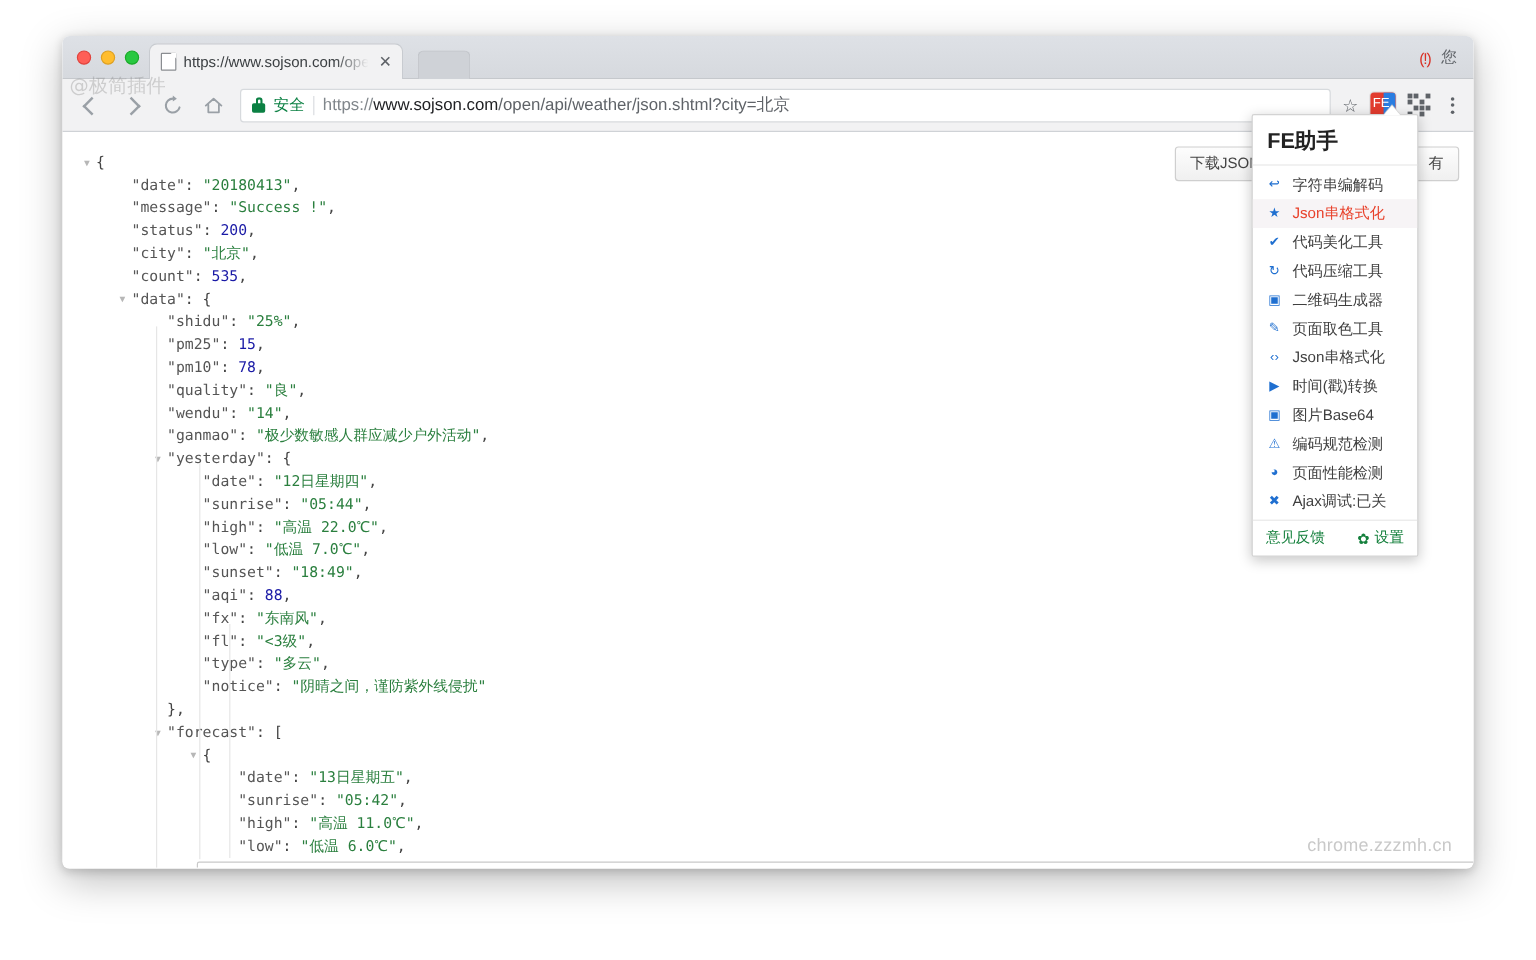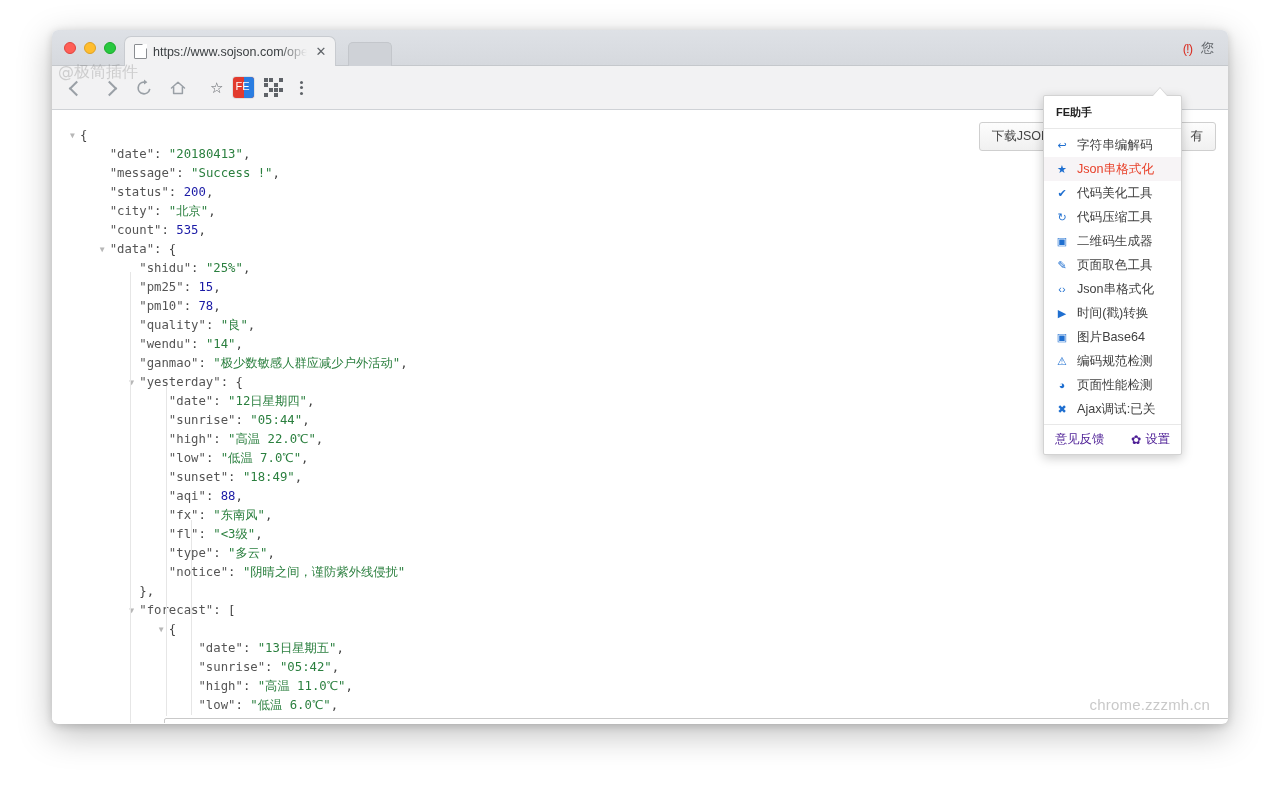--- a/index.html
+++ b/index.html
@@ -239,21 +239,21 @@
   .fe-caret {
     position: absolute; left: 1153px; top: 88px;
     width: 0; height: 0;
     border-left: 7px solid transparent;
     border-right: 7px solid transparent;
     border-bottom: 8px solid #fff;
     filter: drop-shadow(0 -1px 0 #d3d3d3);
     z-index: 51;
   }
   .fe-title {
-    font-size: 11px; font-weight: bold; color:#222;
+    font-size: 18px; font-weight: bold; color:#222;
     padding: 9px 12px 8px 12px;
     border-bottom: 1px solid #e8e8e8;
   }
   .fe-list { padding: 4px 0 3px 0; }
   .fe-item {
     display:flex; align-items:center;
     height: 24px;
     padding: 0 10px 0 12px;
     gap: 9px;
     font-size: 12.6px;
@@ -267,21 +267,21 @@
     color:#1f6fd0; font-size: 11px; line-height: 1;
   }
   .fe-item.active .fe-ic { color:#1f6fd0; }
   .fe-foot {
     border-top: 1px solid #e8e8e8;
     height: 30px;
     display:flex; align-items:center; justify-content:space-between;
     padding: 0 11px;
     font-size: 12.3px; color:#8a8a8a;
   }
-  .fe-foot a { color:#4c1d95; text-decoration:none; cursor:pointer; display:flex; align-items:center; gap:4px;}
+  .fe-foot a { color:#15803d; text-decoration:none; cursor:pointer; display:flex; align-items:center; gap:4px;}
 
   
   .watermark-nav {
     position: absolute; left: 58px; top: 62px;
     font-size: 16px; color: rgba(120,120,120,0.30);
     font-family: "DejaVu Sans", sans-serif;
     pointer-events: none; z-index: 40;
     white-space: nowrap;
   }
 </style>
@@ -322,20 +322,29 @@
             <path d="M10 1.6 L10 6.6 L13.4 4.2 Z" fill="#9aa0a6"></path>
           </svg>
         </span>
         <span class="navbtn ico-home">
           <svg width="20" height="20" viewBox="0 0 20 20" aria-hidden="true">
             <path d="M3.5 10 L10 4.3 L16.5 10 M5.6 9.2 V15.6 H14.4 V9.2" fill="none" stroke="#9aa0a6" stroke-width="1.5" stroke-linejoin="round" stroke-linecap="round"></path>
           </svg>
         </span>
       </div>
 
+      <div class="omnibox">
+        <span class="lock">
+          <span class="shackle"></span>
+            <span class="body"></span>
+        </span>
+        <span class="secure-label">安全</span>
+        <span class="omni-sep"></span>
+        <span class="url"><span>https://</span><b>www.sojson.com</b><span class="path">/open/api/weather/json.shtml?city=北京</span></span>
+      </div>
 
       <div class="tb-right">
         <span class="star">☆</span>
         <span class="ext-fe">
             <span>FE</span>
           </span>
         <span class="ext-qr">
           <i></i>
             <i></i>
             <i class="off"></i>

